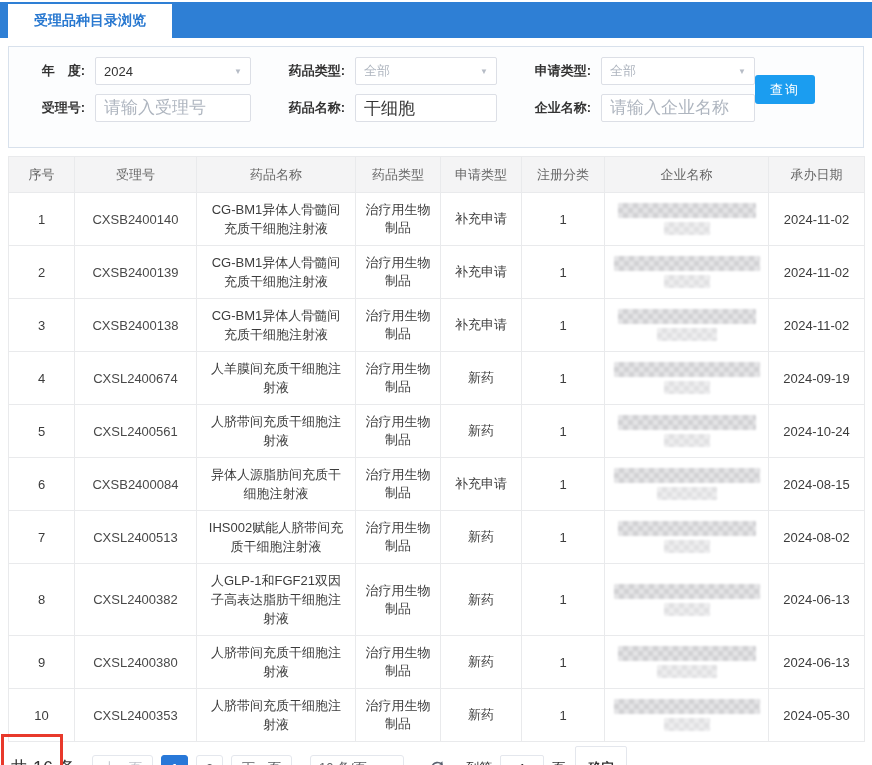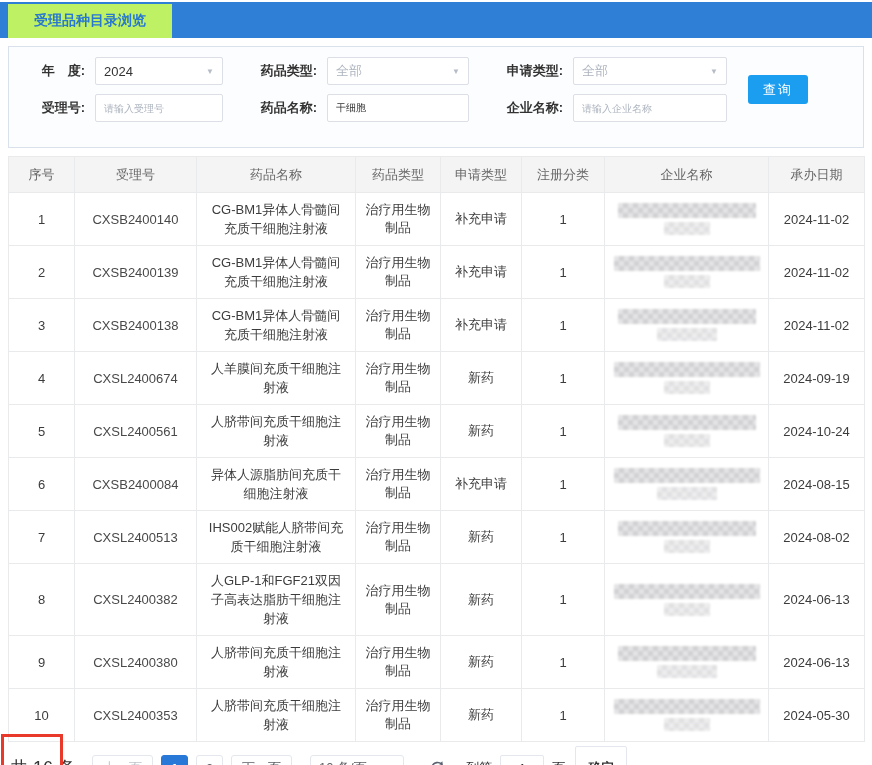--- a/index.html
+++ b/index.html
@@ -6,38 +6,38 @@
   html,body { width:872px; height:765px; }
   body {
     font-family:"Liberation Sans","DejaVu Sans",sans-serif;
     background:#ffffff; color:#333; position:relative; overflow:hidden;
     font-size:13px;
   }
 
   
   .topbar { margin-top:2px; height:36px; background:#2e7fd5; display:flex; align-items:flex-end; }
   .tab { height:32px; display:flex; align-items:center; padding:0 26px; font-size:14px; cursor:pointer; }
-  .tab.active { background:#bef264; color:#2878d0; font-weight:bold; margin-left:8px; height:34px; }
+  .tab.active { background:#ffffff; color:#2878d0; font-weight:bold; margin-left:8px; height:34px; }
   .tab.inactive { color:#ffffff; font-weight:bold; margin-left:18px; }
 
   
   .filter-panel {
     margin:8px; border:1px solid #d8e1ec; background:#fcfdfe;
     display:flex; align-items:center; padding:10px 0 25px 0;
   }
   .filter-grid { display:flex; flex-direction:column; gap:9px; flex:1; }
   .filter-row { display:flex; align-items:center; }
   .f-label { width:86px; text-align:right; padding-right:10px; color:#333; font-weight:bold; font-size:13px; }
   .control { height:28px; background:#fff; border:1px solid #dcdfe6; border-radius:2px;
              display:flex; align-items:center; padding:0 8px; font-size:13px; color:#333; position:relative; }
-  .control.w1 { width:128px;align-items:center; }
+  .control.w1 { width:156px;align-items:center; }
   .control.w2 { width:142px; }
   .control.w3 { width:154px; }
   .select .chev { position:absolute; right:8px; color:#b6bcc6; font-size:8px; }
-  .control input { border:none; outline:none; width:100%; font-size:10px; color:#333;
+  .control input { border:none; outline:none; width:100%; font-size:17px; color:#333;
                    font-family:"Liberation Sans","DejaVu Sans",sans-serif; background:transparent; }
   .control input::placeholder { color:#aeb5bf; }
   .control .ghost { color:#aeb5bf; }
   .gap1 { width:18px; }
   .search-col { width:115px; display:flex; justify-content:flex-start; }
   .btn-search { width:60px; height:29px; background:#1b9df0; color:#fff; border:none; border-radius:3px;
                 font-size:13px; letter-spacing:2px; cursor:pointer;
                 font-family:"Liberation Sans","DejaVu Sans",sans-serif; }
 
   

